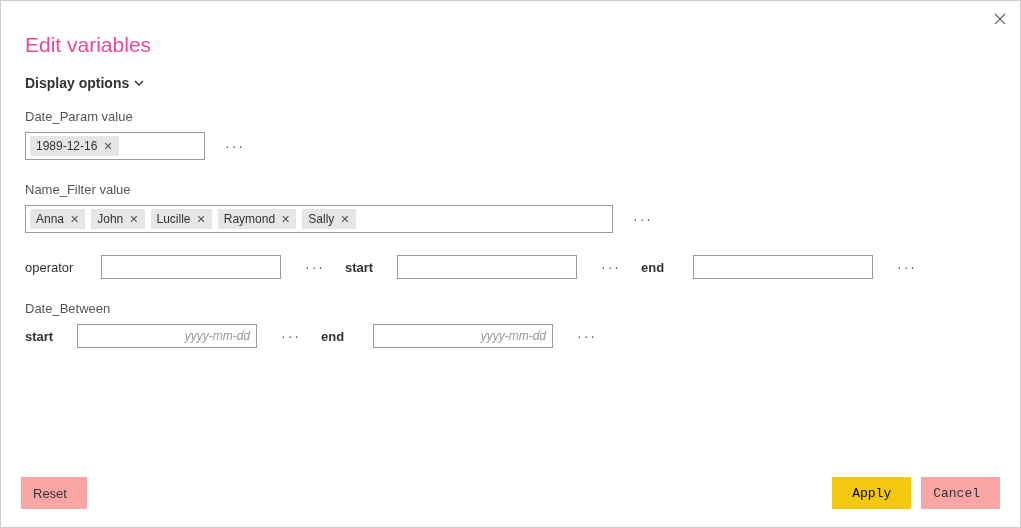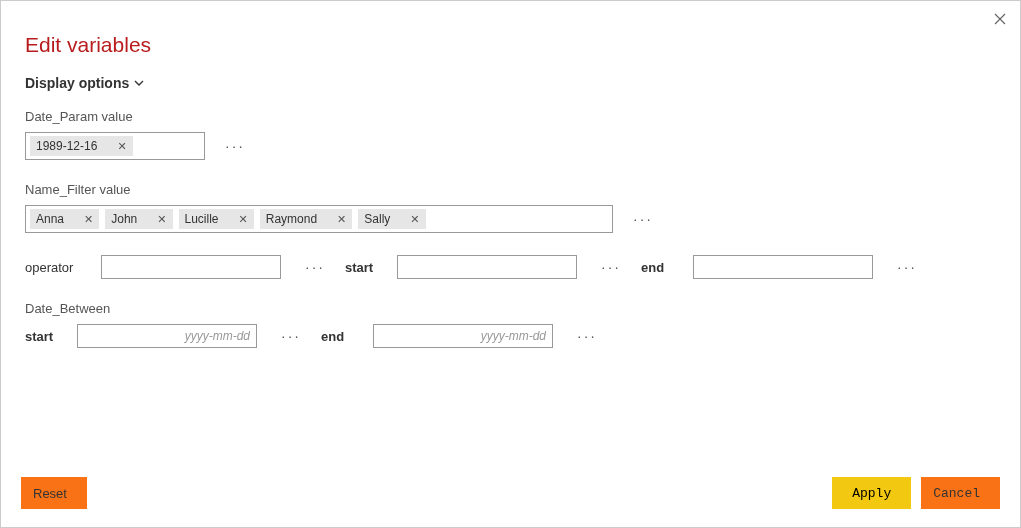--- a/index.html
+++ b/index.html
@@ -32,21 +32,21 @@
       line-height: 1;
     }
     .dialog-content {
       padding: 32px 24px 20px 24px;
       flex: 1 1 auto;
       overflow: auto;
     }
     .dialog-title {
       font-size: 21px;
       font-weight: 400;
-      color: #b91c1c;
+      color: #ec4899;
       margin-bottom: 18px;
     }
     .display-options {
       display: inline-flex;
       align-items: center;
       gap: 4px;
       font-size: 14px;
       font-weight: 600;
       color: #333;
       cursor: pointer;
@@ -71,21 +71,21 @@
       border: 1px solid #999;
       height: 28px;
       display: inline-flex;
       align-items: center;
       padding: 0 4px;
       min-width: 180px;
     }
     .chip {
       display: inline-flex;
       align-items: center;
-      gap: 20px;
+      gap: 6px;
       background: #e6e6e6;
       color: #333;
       padding: 2px 6px;
       height: 20px;
       font-size: 12px;
       margin-right: 6px;
     }
     .chip-close {
       font-size: 11px;
       color: #555;
@@ -146,21 +146,21 @@
     }
     .btn {
       border: none;
       height: 32px;
       padding: 0 20px;
       font-size: 13px;
       font-family: inherit;
       cursor: pointer;
     }
     .btn-gray {
-      background: #f97316;
+      background: #fca5a5;
       color: #333;
       padding-left: 12px;
     }
     .btn-yellow {
       background: #f2c811;
       color: #000;
     }
   </style>
 </head>
 <body>

